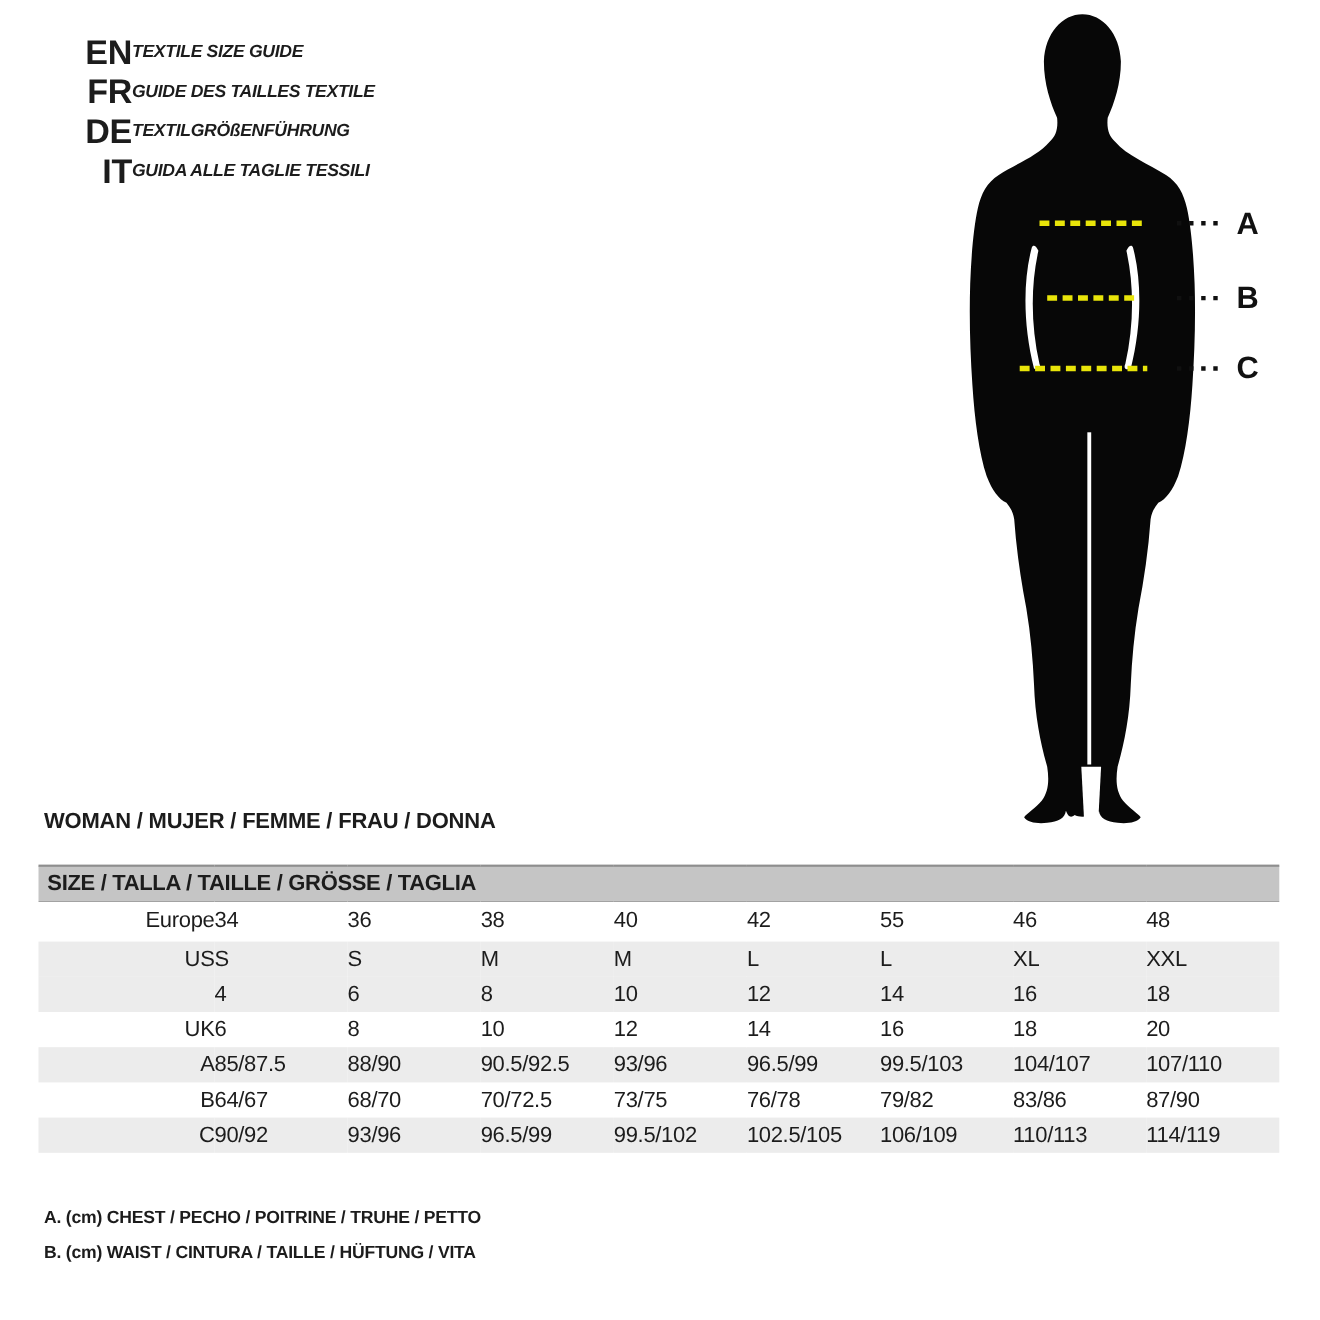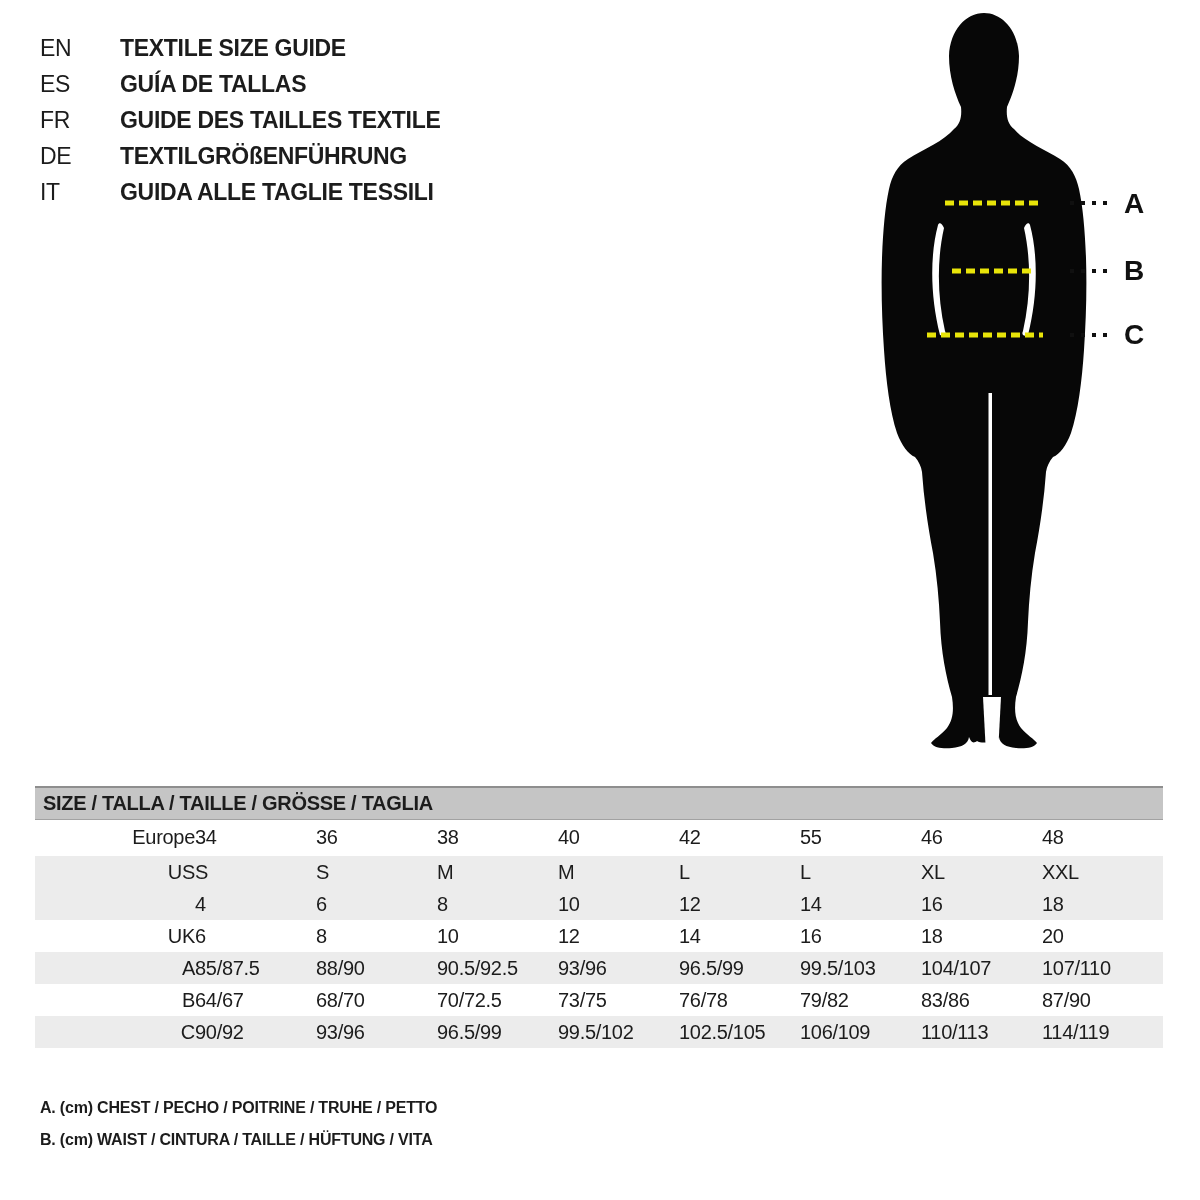--- a/index.html
+++ b/index.html
@@ -2,22 +2,22 @@
 <html style="--accent-yellow: #e8e409; --header-gray: #c5c5c5; --row-gray: #ececec; --silhouette: #070707; --ink: #1c1c1c;"><head>
 <meta charset="utf-8">
 <style>
   html,body{margin:0;padding:0;background:#fff;}
   #page{position:relative;width:1200px;height:1200px;background:#fff;overflow:hidden;
         font-family:"Liberation Sans","DejaVu Sans",sans-serif;color:var(--ink,#1c1c1c);}
 
   
   #lang-block{position:absolute;left:40px;top:30px;}
   .lang-row{display:flex;height:36px;align-items:center;}
-  .lang-code{width:80px;font-size:23px;font-weight:normal;letter-spacing:-.3px;}
-  .lang-label{font-size:23px;font-weight:bold;letter-spacing:-.3px;white-space:nowrap;}
+  .lang-code{width:80px;font-size:31px;font-weight:bold;letter-spacing:-.3px;text-align:right;}
+  .lang-label{font-size:16px;font-weight:bold;letter-spacing:-.3px;white-space:nowrap;font-style:italic;}
 
   
   #figure-wrap{position:absolute;left:864px;top:0;width:340px;height:760px;}
   .body-fill{fill:var(--silhouette,#070707);}
   .white-fill{fill:#ffffff;}
   .dash-yellow{stroke:var(--accent-yellow,#e8e409);stroke-width:5;stroke-dasharray:9 5;fill:none;}
   .dash-black{stroke:#101010;stroke-width:4;stroke-dasharray:4 7;fill:none;}
   .marker{position:absolute;left:1124px;transform:translateY(-50%);
           font-size:28px;font-weight:bold;color:#111;}
   .marker-a{top:204px}.marker-b{top:271px}.marker-c{top:335px}
@@ -42,24 +42,20 @@
 </style>
 </head>
 <body>
 
 <div id="page">
 
   <div id="lang-block">
       <div class="lang-row">
         <span class="lang-code">EN</span>
         <span class="lang-label">TEXTILE SIZE GUIDE</span>
-      </div>
-      <div class="lang-row">
-        <span class="lang-code">ES</span>
-        <span class="lang-label">GUÍA DE TALLAS</span>
       </div>
       <div class="lang-row">
         <span class="lang-code">FR</span>
         <span class="lang-label">GUIDE DES TAILLES TEXTILE</span>
       </div>
       <div class="lang-row">
         <span class="lang-code">DE</span>
         <span class="lang-label">TEXTILGRÖßENFÜHRUNG</span>
       </div>
       <div class="lang-row">
@@ -98,20 +94,21 @@
 
       <path class="dash-black" d="M206,203 H248"></path>
       <path class="dash-black" d="M206,271 H248"></path>
       <path class="dash-black" d="M206,335 H248"></path>
     </svg>
   </div>
   <div class="marker marker-a">A</div>
   <div class="marker marker-b">B</div>
   <div class="marker marker-c">C</div>
 
+  <div id="section-label">WOMAN / MUJER / FEMME / FRAU / DONNA</div>
 
   <table id="size-table">
     <colgroup>
       <col style="width:160px">
       <col span="8" style="width:121px">
     </colgroup>
     <tbody>
         <tr>
           <td class="thead" colspan="9">SIZE / TALLA / TAILLE / GRÖSSE / TAGLIA</td>
         </tr>

